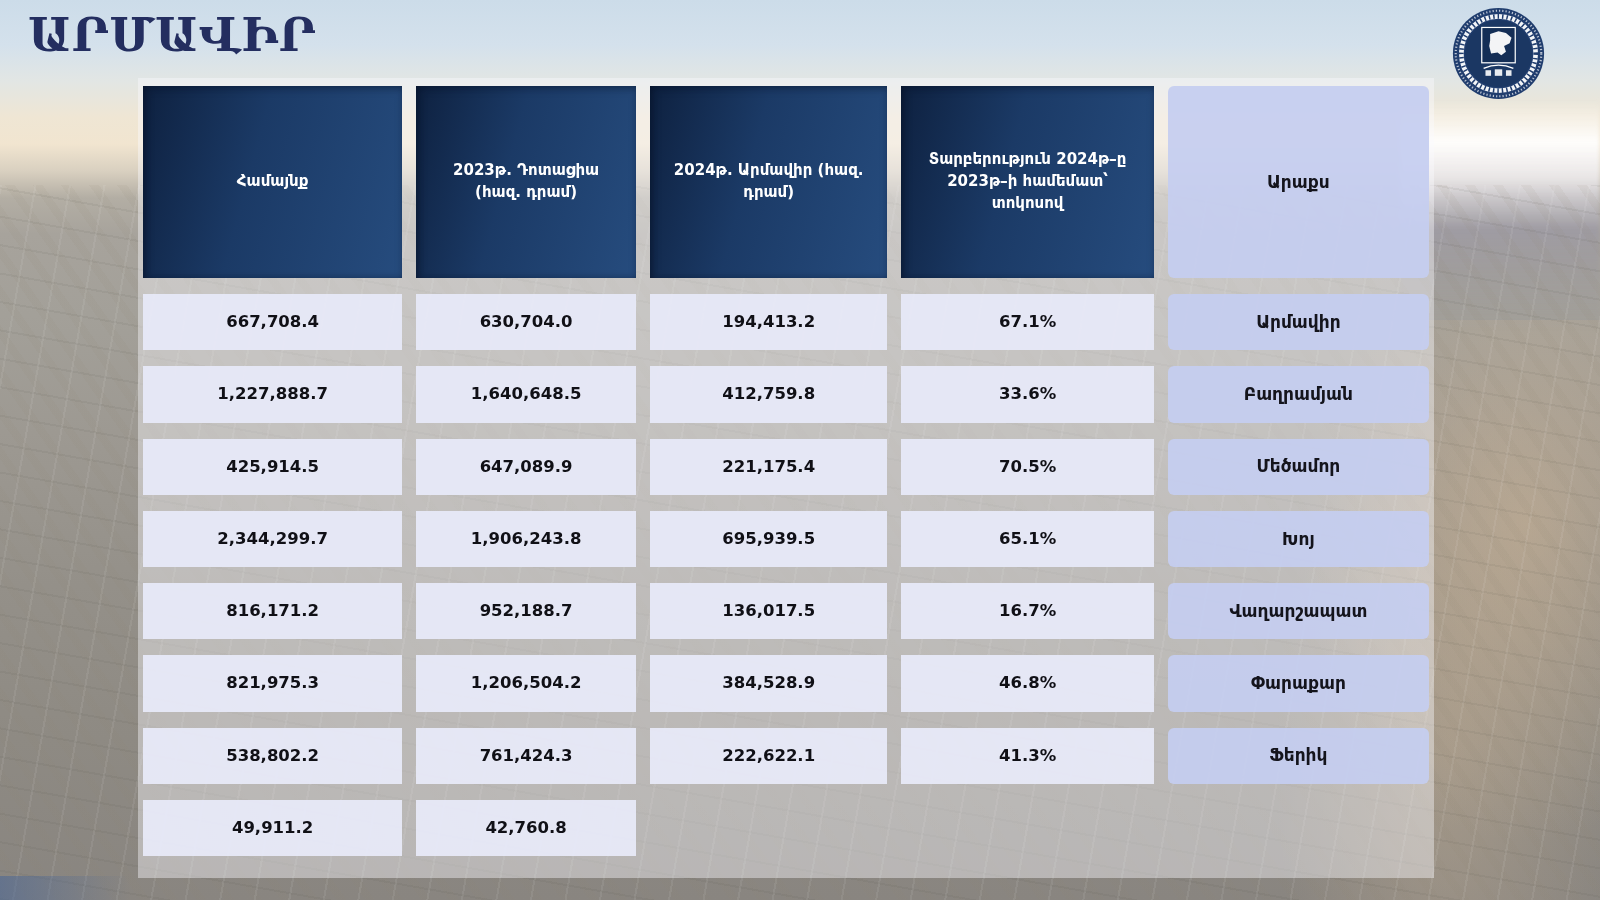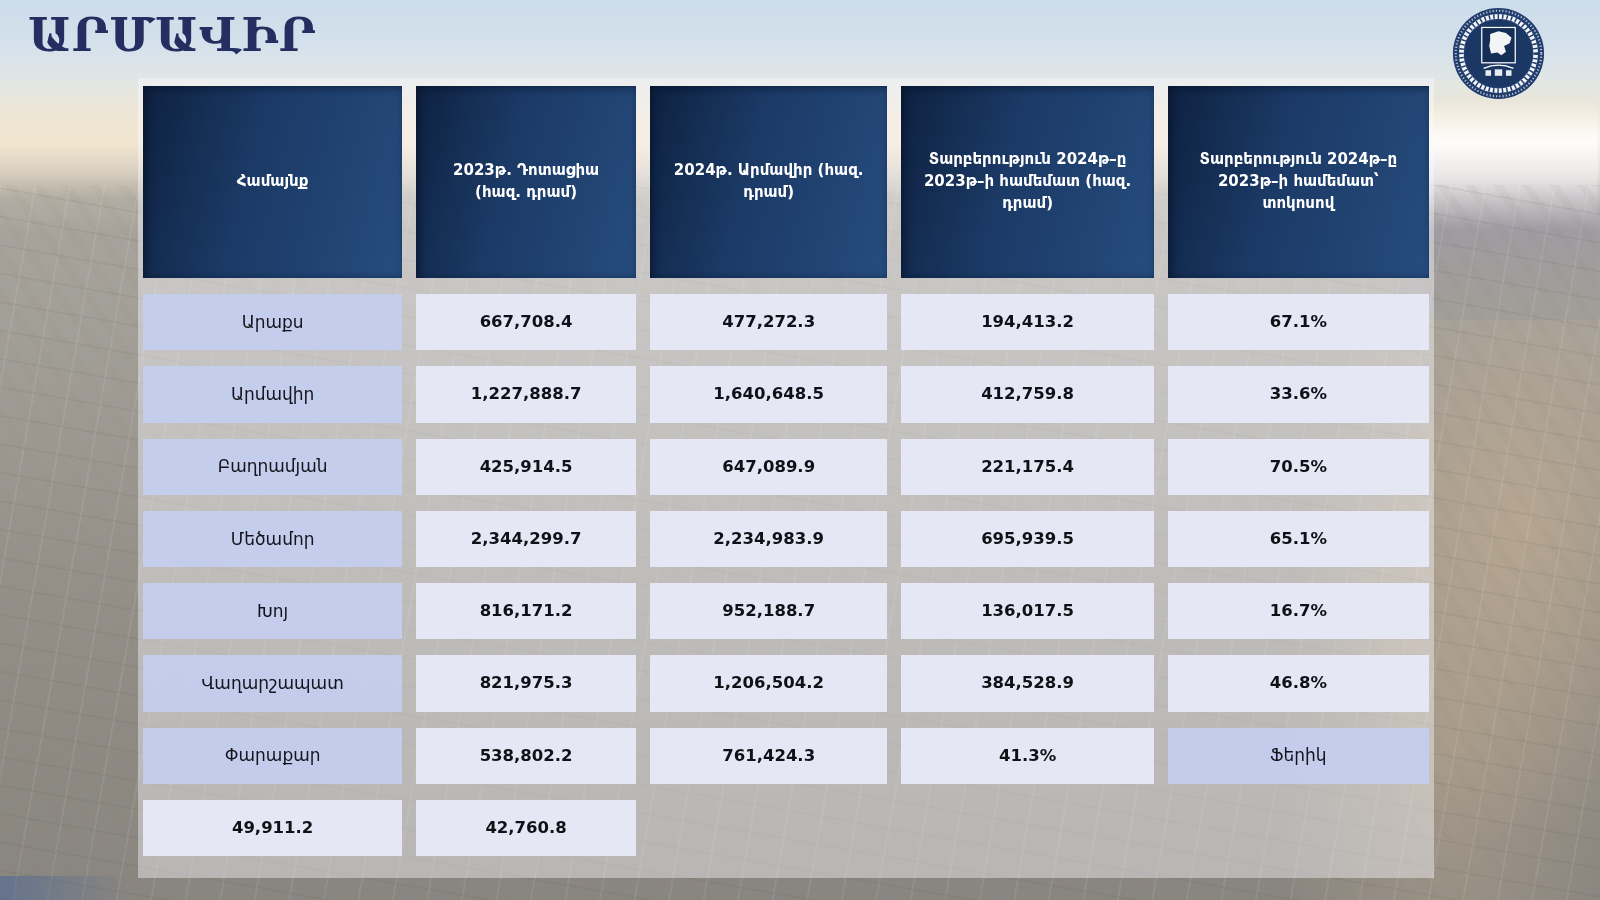--- a/index.html
+++ b/index.html
@@ -67,22 +67,23 @@
   }
   .hcell{
     background:linear-gradient(105deg,#0e2140 0%,#1b3a66 42%,#264c7e 100%);
     box-shadow:inset 4px 0 8px -2px rgba(5,15,35,.55),
                inset 0 4px 8px -2px rgba(5,15,35,.35);
     color:#ffffff;font-weight:bold;font-size:15px;
     padding:0 18px;
   }
   .ncell{
     background:rgba(197,206,240,.93);
-    color:#14141c;font-weight:normal;font-size:17px;
+    color:#14141c;font-weight:bold;font-size:17px;
     padding:0 10px;
+    border-radius:6px;
   }
   .vcell{
     background:rgba(231,233,248,.95);
     color:#101016;font-weight:bold;font-size:16.5px;
     padding:4px 10px;
   }
 </style>
 </head>
 <body>
 
@@ -107,60 +108,60 @@
     <rect x="36" y="68" width="6" height="6" fill="#ffffff" opacity=".9"></rect>
     <rect x="46" y="67" width="8" height="7" fill="#ffffff" opacity=".9"></rect>
     <rect x="58" y="68" width="6" height="6" fill="#ffffff" opacity=".9"></rect>
   </svg>
 </div>
 
 <div class="panel">
   <div class="cell hcell">Համայնք</div>
   <div class="cell hcell">2023թ. Դոտացիա (հազ. դրամ)</div>
   <div class="cell hcell">2024թ. Արմավիր (հազ. դրամ)</div>
-  <div class="cell hcell">Տարբերություն 2024թ–ը 2023թ–ի համեմատ (հազ. դրամ)</div>
   <div class="cell hcell">Տարբերություն 2024թ–ը 2023թ–ի համեմատ՝ տոկոսով</div>
 
   <div class="cell ncell">Արաքս</div>
   <div class="cell vcell">667,708.4</div>
-  <div class="cell vcell">477,272.3</div>
+  <div class="cell vcell">630,704.0</div>
   <div class="cell vcell">194,413.2</div>
   <div class="cell vcell">67.1%</div>
 
   <div class="cell ncell">Արմավիր</div>
   <div class="cell vcell">1,227,888.7</div>
   <div class="cell vcell">1,640,648.5</div>
   <div class="cell vcell">412,759.8</div>
   <div class="cell vcell">33.6%</div>
 
   <div class="cell ncell">Բաղրամյան</div>
   <div class="cell vcell">425,914.5</div>
   <div class="cell vcell">647,089.9</div>
   <div class="cell vcell">221,175.4</div>
   <div class="cell vcell">70.5%</div>
 
   <div class="cell ncell">Մեծամոր</div>
   <div class="cell vcell">2,344,299.7</div>
-  <div class="cell vcell">2,234,983.9</div>
+  <div class="cell vcell">1,906,243.8</div>
   <div class="cell vcell">695,939.5</div>
   <div class="cell vcell">65.1%</div>
 
   <div class="cell ncell">Խոյ</div>
   <div class="cell vcell">816,171.2</div>
   <div class="cell vcell">952,188.7</div>
   <div class="cell vcell">136,017.5</div>
   <div class="cell vcell">16.7%</div>
 
   <div class="cell ncell">Վաղարշապատ</div>
   <div class="cell vcell">821,975.3</div>
   <div class="cell vcell">1,206,504.2</div>
   <div class="cell vcell">384,528.9</div>
   <div class="cell vcell">46.8%</div>
 
   <div class="cell ncell">Փարաքար</div>
   <div class="cell vcell">538,802.2</div>
   <div class="cell vcell">761,424.3</div>
+  <div class="cell vcell">222,622.1</div>
   <div class="cell vcell">41.3%</div>
 
   <div class="cell ncell">Ֆերիկ</div>
   <div class="cell vcell">49,911.2</div>
   <div class="cell vcell">42,760.8</div>
 </div>
 
 </body></html>

